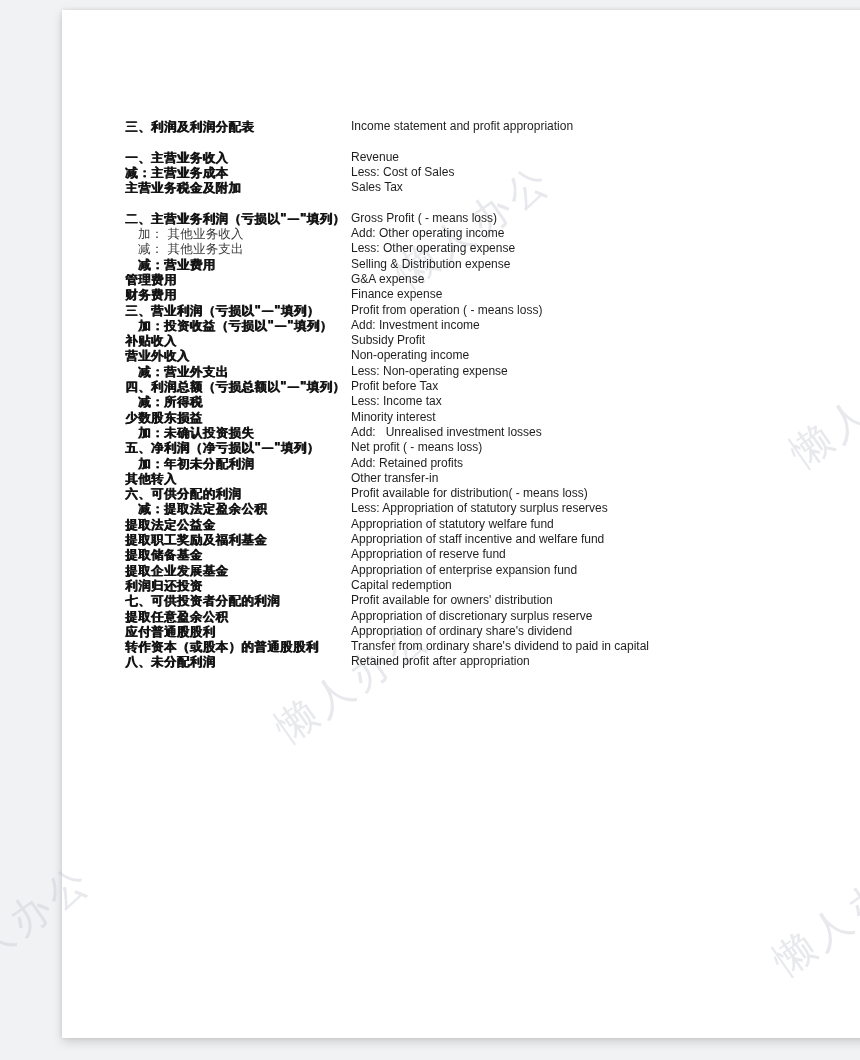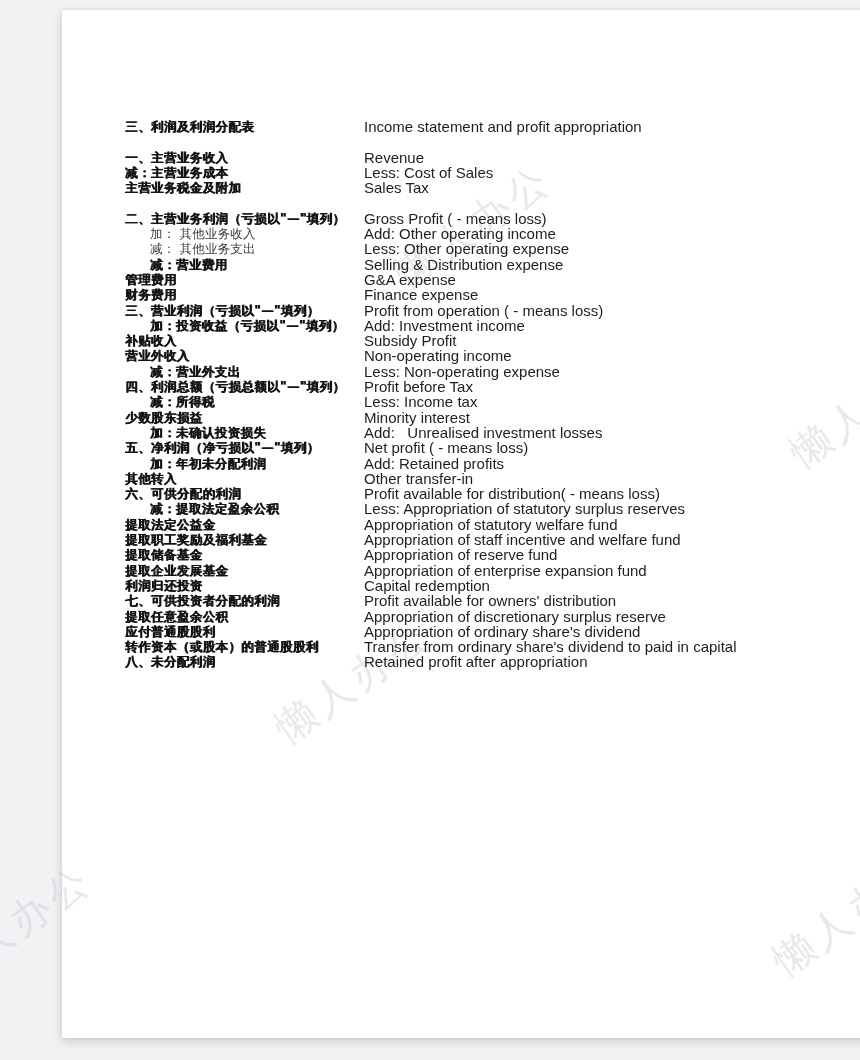--- a/index.html
+++ b/index.html
@@ -16,25 +16,25 @@
   }
   .content{position:absolute;left:0;top:0;right:0;bottom:0;z-index:2;padding-top:109px;}
   .row{position:relative;height:15.3px;line-height:15.3px;}
   .gap{height:15.3px;}
   .cn{
     position:absolute;left:63px;top:0;white-space:nowrap;
     font-family:"DejaVu Serif",serif;font-size:12.5px;font-weight:700;
     color:var(--cnbold);letter-spacing:.4px;
     text-shadow:.8px 0 0 currentColor;
   }
-  .cn.indent{left:88px;}
+  .cn.indent{left:76px;}
   .cn.normal{font-weight:400;text-shadow:none;color:var(--cnnormal);letter-spacing:.2px;}
   .en{
-    position:absolute;left:302px;top:0;white-space:pre;
-    font-family:"Liberation Sans",sans-serif;font-size:15px;color:var(--text);
+    position:absolute;left:289px;top:0;white-space:pre;
+    font-family:"Liberation Sans",sans-serif;font-size:12px;color:var(--text);
   }
   .wm-layer{position:absolute;left:0;top:0;width:860px;height:1060px;z-index:1;
     pointer-events:none;overflow:hidden;}
   .wm{
     position:absolute;white-space:nowrap;
     font-family:"DejaVu Serif",serif;font-size:40px;letter-spacing:5px;
     color:var(--wm);opacity:.38;
     transform:rotate(-35deg);transform-origin:left center;
   }
 </style>

